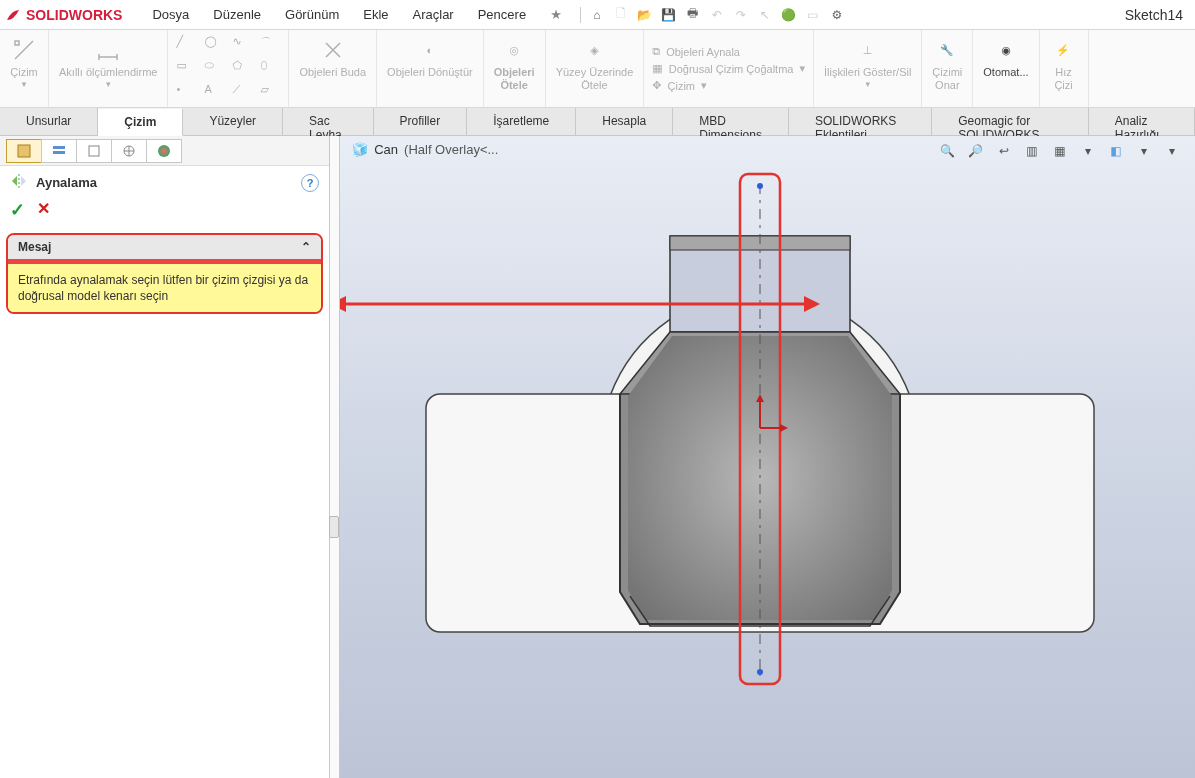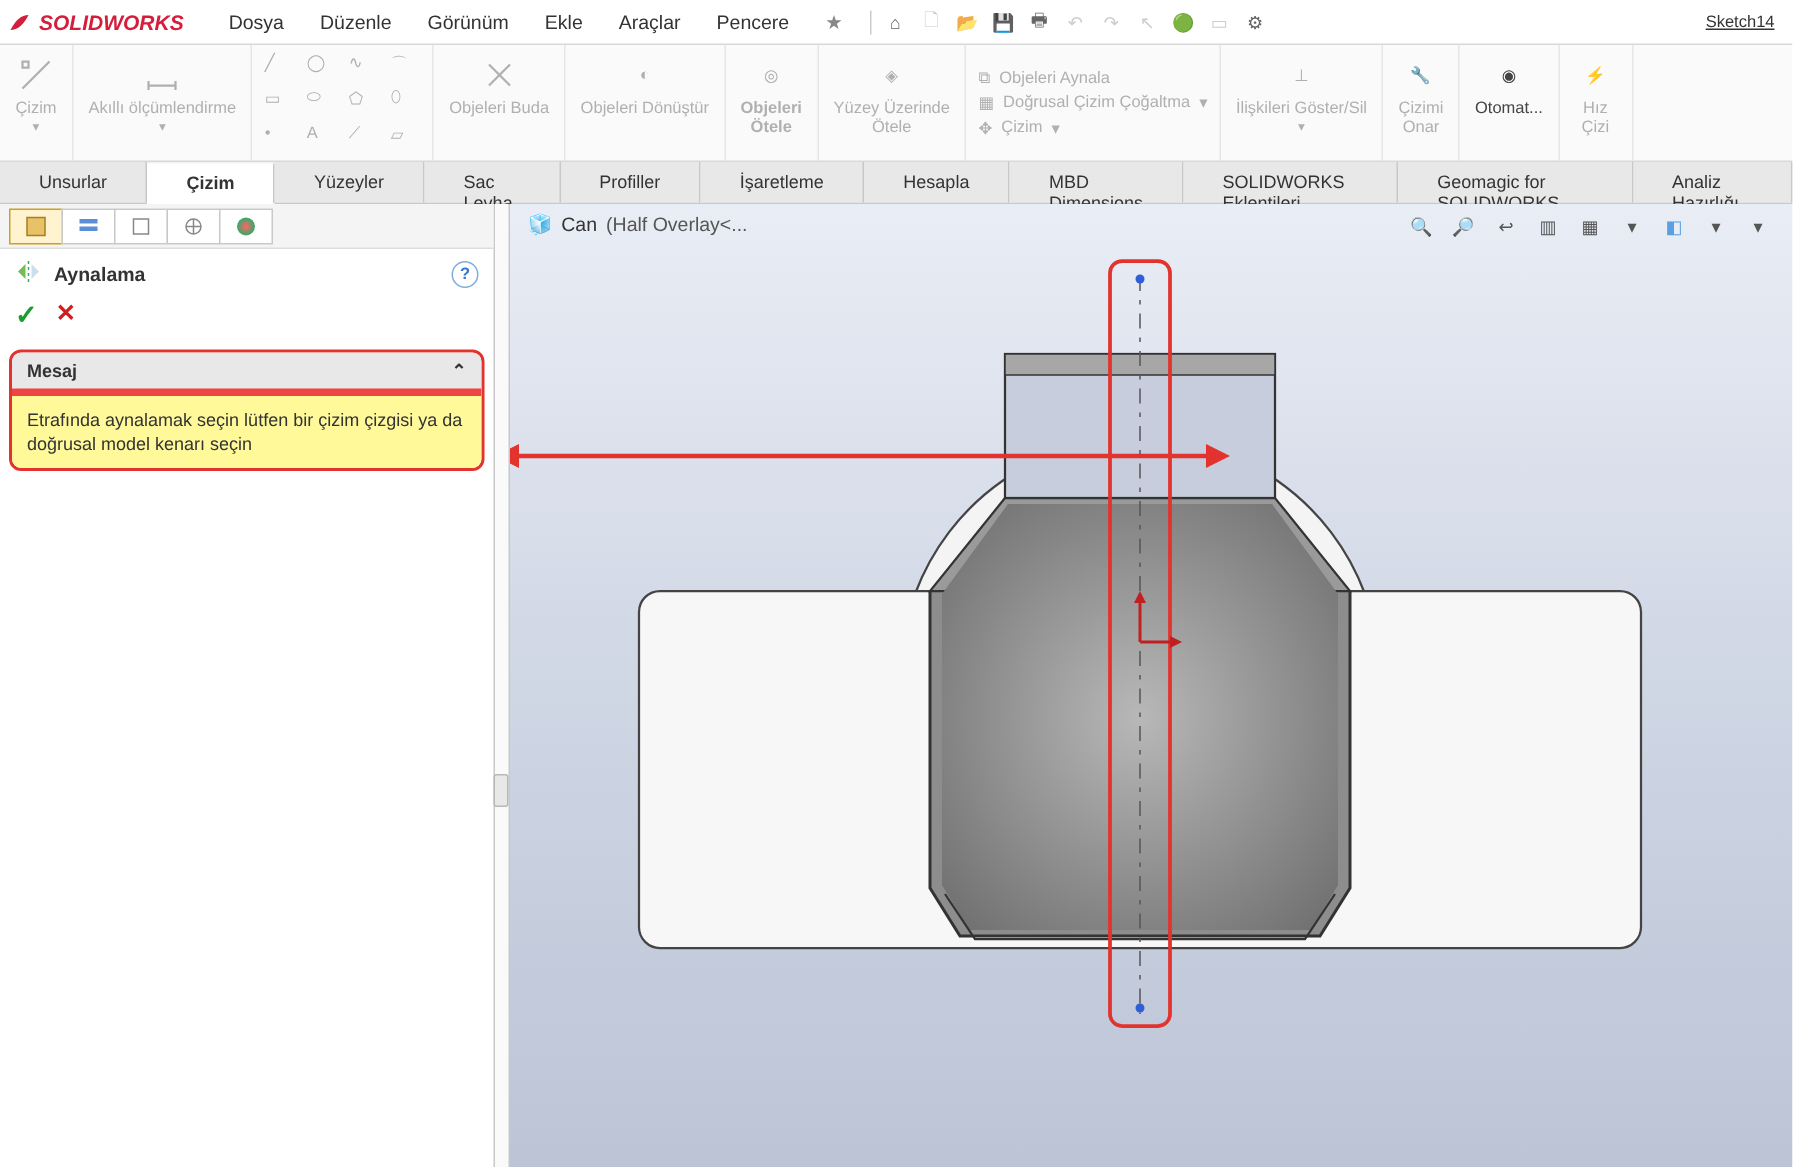--- a/index.html
+++ b/index.html
@@ -1,26 +1,26 @@
 <!DOCTYPE html>
 <html><head>
 <meta charset="utf-8">
 <style>
   * { box-sizing: border-box; margin: 0; padding: 0; font-family: "Segoe UI", Arial, sans-serif; }
   body { width: 1195px; height: 778px; overflow: hidden; background: #fff; font-size: 12px; color: #333; }
   
   .menubar { height: 30px; display: flex; align-items: center; padding: 0 4px; border-bottom: 1px solid #d8d8d8; }
-  .logo { display: flex; align-items: center; margin-right: 18px; color: #d41e3c; font-weight: bold; font-size: 14px; font-style: italic; }
+  .logo { display: flex; align-items: center; margin-right: 18px; color: #d41e3c; font-weight: bold; font-size: 14px; }
   .logo svg { margin-right: 4px; }
   .menu-item { padding: 4px 12px; cursor: pointer; font-size: 13px; color: #333; }
   .menu-sep { width: 1px; height: 16px; background: #ccc; margin: 0 6px; }
   .menu-icons { display: flex; align-items: center; gap: 4px; flex: 1; }
   .menu-icon { width: 20px; height: 20px; display: flex; align-items: center; justify-content: center; cursor: pointer; color: #666; }
   .menu-icon.disabled { color: #ccc; }
-  .doc-label { margin-left: auto; padding-right: 8px; color: #333; font-size: 11px; text-decoration: underline; }
+  .doc-label { margin-left: auto; padding-right: 8px; color: #333; font-size: 14px; }
   
   .ribbon { height: 78px; display: flex; align-items: stretch; border-bottom: 1px solid #d8d8d8; background: #fafafa; }
   .ribbon-group { display: flex; flex-direction: column; align-items: center; justify-content: flex-start; padding: 6px 10px; border-right: 1px solid #e6e6e6; color: #b0b0b0; font-size: 11px; }
   .ribbon-icon { width: 28px; height: 28px; display: flex; align-items: center; justify-content: center; margin-bottom: 2px; }
   .ribbon-row { display: flex; gap: 8px; margin-bottom: 4px; }
   .ribbon-mini { width: 20px; height: 16px; }
   .ribbon-label { text-align: center; line-height: 1.15; }
   .ribbon-multi { display: flex; flex-direction: column; gap: 4px; padding: 4px 8px; border-right: 1px solid #e6e6e6; color: #b0b0b0; font-size: 11px; justify-content: center; }
   .ribbon-multi-row { display: flex; align-items: center; gap: 6px; }
   

